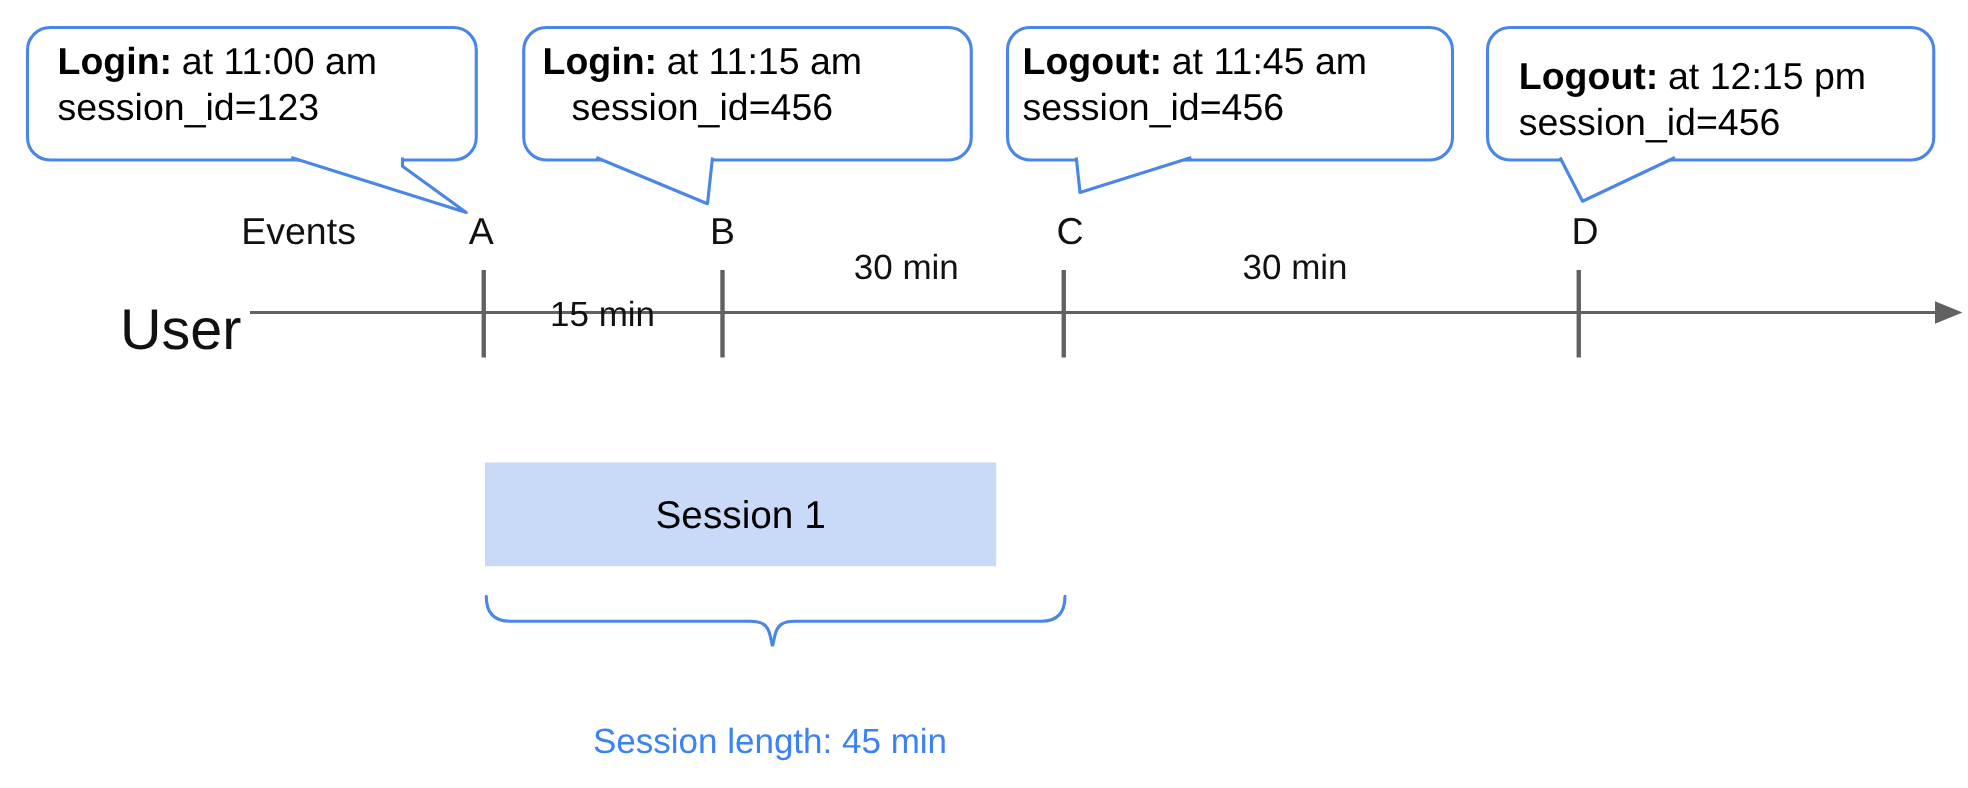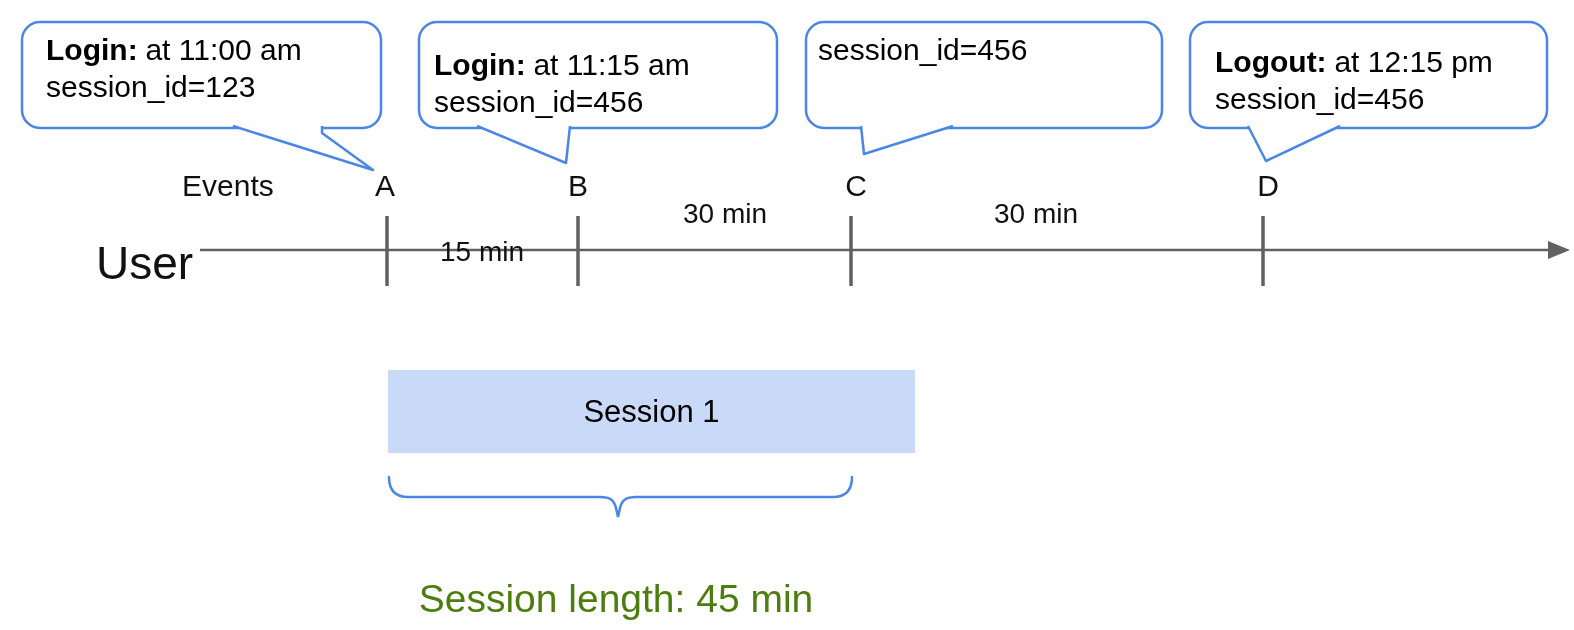--- a/index.html
+++ b/index.html
@@ -9,41 +9,41 @@
     background:#ffffff; overflow:hidden;
     font-family:"Liberation Sans", sans-serif;
     color:#111111;
   }
   #shapes { position:absolute; left:0; top:0; width:1574px; height:630px; }
 
   .callout-text { position:absolute; font-size:30px; line-height:37px; color:#000; white-space:nowrap; }
   .callout-text .evt { font-weight:700; margin-right:0.26em; }
 
   #ct1 { left:46px;   top:31px; }
-  #ct2 { left:434px;  top:46px; }
+  #ct2 { left:434px;  top:31px;text-align:center; }
   #ct3 { left:818px;  top:31px; }
   #ct4 { left:1215px; top:31px;margin-top:12px; }
 
-  .axis-label   { position:absolute; left:182px; top:169px; font-size:30px; }
+  .axis-label   { position:absolute; left:193px; top:169px; font-size:30px; }
   .actor-label  { position:absolute; left:96px;  top:236px; font-size:46px; }
 
   .event-letter { position:absolute; top:169px; font-size:30px; transform:translateX(-50%); }
   #ev-a { left:385px; }  #ev-b { left:578px; }  #ev-c { left:856px; }  #ev-d { left:1268px; }
 
   .interval { position:absolute; top:198px; font-size:28px; transform:translateX(-50%); white-space:nowrap; }
   #iv-1 { left:482px;margin-top:38px; }  #iv-2 { left:725px; }  #iv-3 { left:1036px; }
 
   .session-box {
-    position:absolute; left:388px; top:370px; width:527px; height:83px;
+    position:absolute; left:388px; top:370px; width:409px; height:83px;
     background:#c9daf8; display:flex; align-items:center; justify-content:center;
     font-size:31px; color:#000;
   }
   .session-length {
-    position:absolute; left:616px; top:577px; font-size:39px;
-    transform:translateX(-50%); white-space:nowrap; color:#4d7c0f;
+    position:absolute; left:616px; top:577px; font-size:28px;
+    transform:translateX(-50%); white-space:nowrap; color:#3b82f6;
   }
 </style>
 </head>
 <body>
 
 <div id="canvas">
 
   <svg id="shapes" width="1574" height="630" viewBox="0 0 1574 630" xmlns="http://www.w3.org/2000/svg">
 
     <line x1="200" y1="250" x2="1550" y2="250" stroke="#616161" stroke-width="2.5"></line>
@@ -69,20 +69,21 @@
 
   <div class="callout-text" id="ct1">
     <div><b class="evt">Login:</b><span>at 11:00 am</span></div>
     <div>session_id=123</div>
   </div>
   <div class="callout-text" id="ct2">
     <div><b class="evt">Login:</b><span>at 11:15 am</span></div>
     <div>session_id=456</div>
   </div>
   <div class="callout-text" id="ct3">
+    <div><b class="evt">Logout:</b><span>at 11:45 am</span></div>
     <div>session_id=456</div>
   </div>
   <div class="callout-text" id="ct4">
     <div><b class="evt">Logout:</b><span>at 12:15 pm</span></div>
     <div>session_id=456</div>
   </div>
 
   <div class="axis-label">Events</div>
   <div class="actor-label">User</div>
 

